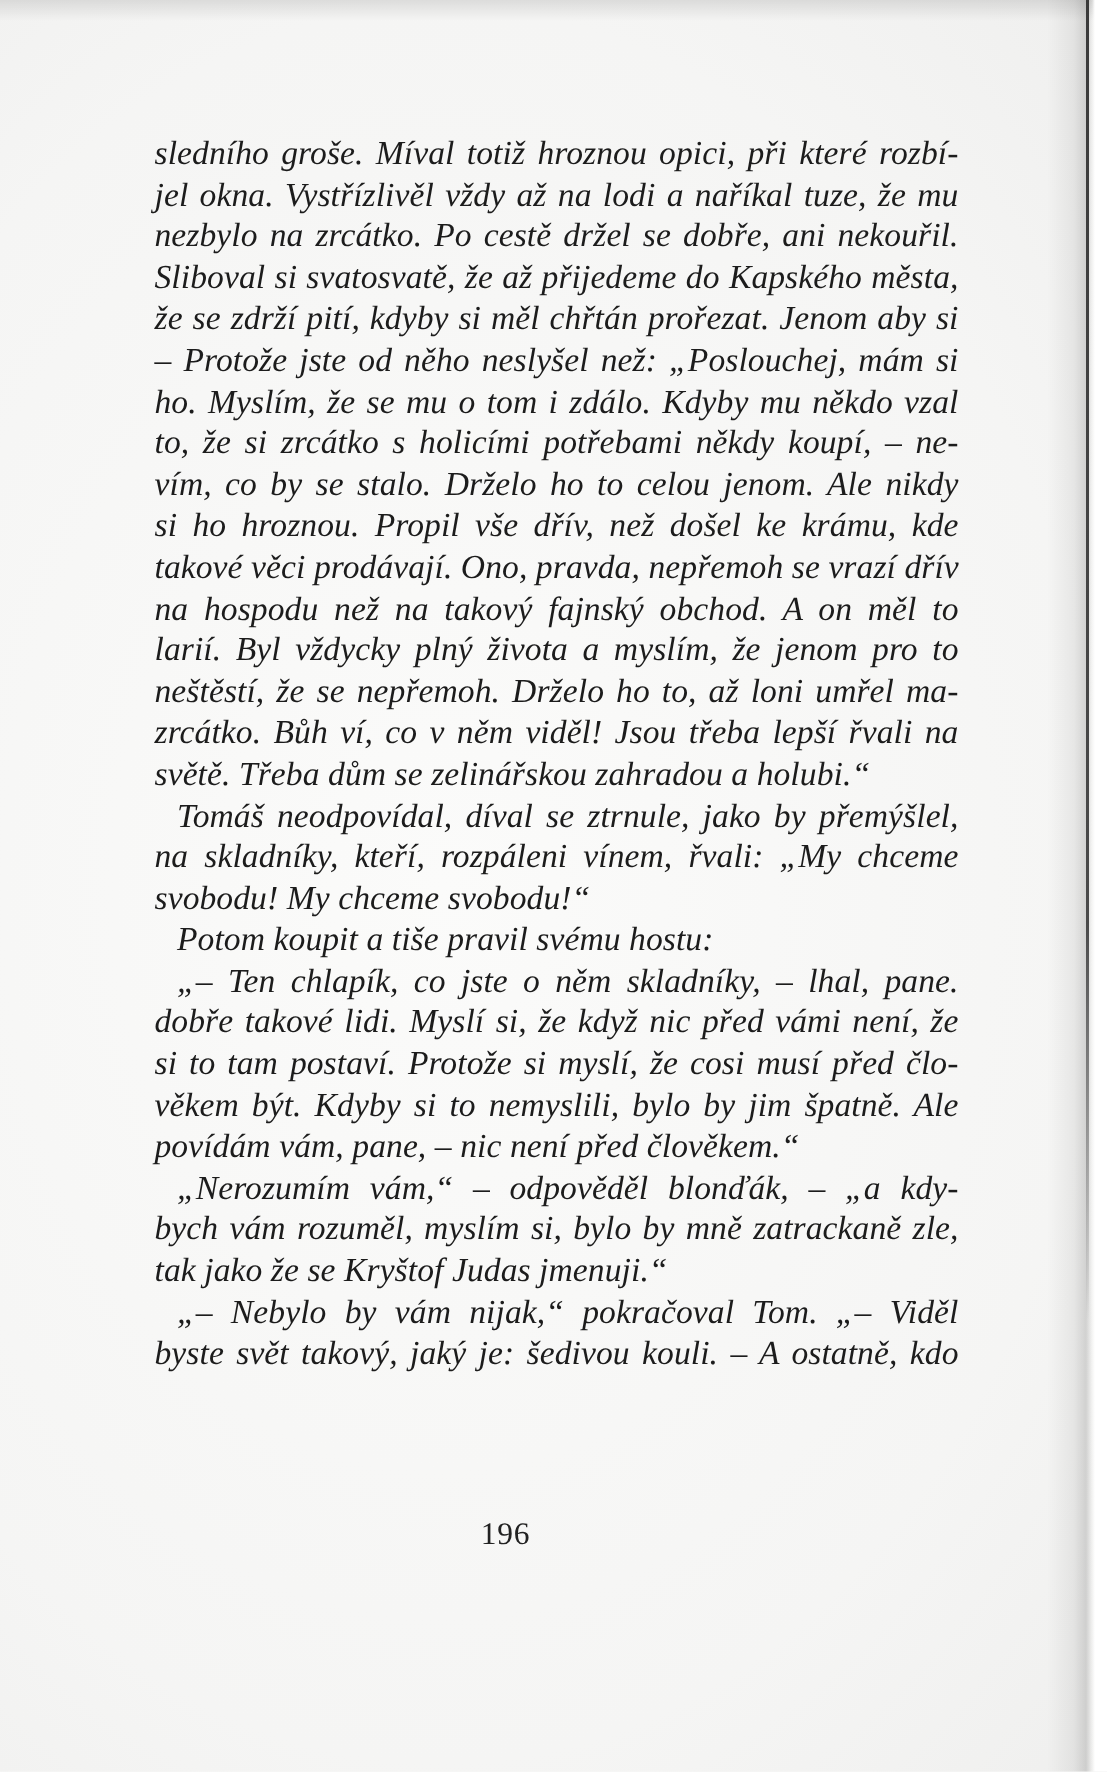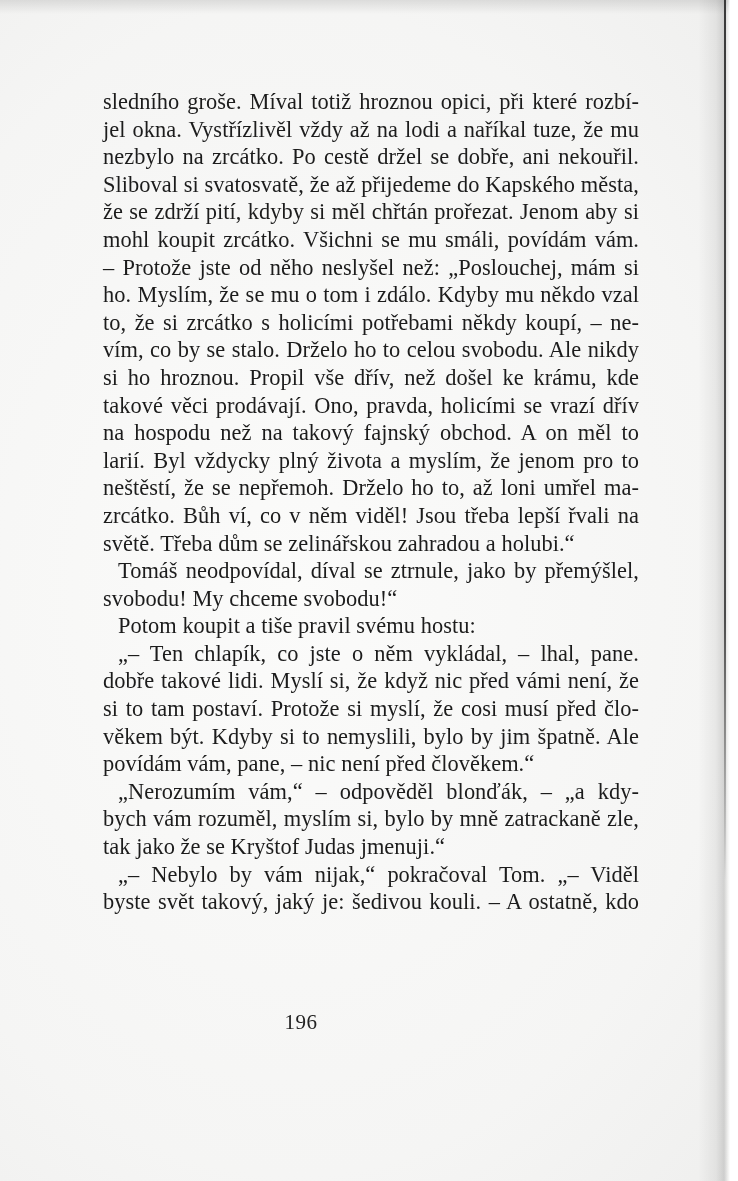--- a/index.html
+++ b/index.html
@@ -49,67 +49,69 @@
       font-size: 22.4px;
       line-height: 27.6px;
       letter-spacing: 0.05px;
     }
     .line {
       display: block;
       white-space: nowrap;
       text-align: justify;
       text-align-last: justify;
       height: 27.6px;
+      font-style: italic;
     }
     .line.last {
       text-align-last: left;
     }
     .line.indent {
       padding-left: 15px;
     }
     .page-number {
       position: absolute;
       left: 0;
       width: 602px;
       top: 1010px;
       text-align: center;
       font-size: 21px;
       letter-spacing: 0.5px;
       color: #222;
+      padding-left: 36px;
     }
   </style>
 </head>
 <body>
 
 <div class="page">
   <div class="spine-shadow"></div>
   <div class="spine-line"></div>
 
   <div class="text-block" id="text-block">
       <span class="line">sledního groše. Míval totiž hroznou opici, při které rozbí-</span>
       <span class="line">jel okna. Vystřízlivěl vždy až na lodi a naříkal tuze, že mu</span>
       <span class="line">nezbylo na zrcátko. Po cestě držel se dobře, ani nekouřil.</span>
       <span class="line">Sliboval si svatosvatě, že až přijedeme do Kapského města,</span>
       <span class="line">že se zdrží pití, kdyby si měl chřtán prořezat. Jenom aby si</span>
-      <span class="line">mohl koupit zrcátko. Všichni se mu smáli, povídám vám.</span>
       <span class="line">– Protože jste od něho neslyšel než: „Poslouchej, mám si</span>
       <span class="line">ho. Myslím, že se mu o tom i zdálo. Kdyby mu někdo vzal</span>
       <span class="line">to, že si zrcátko s holicími potřebami někdy koupí, – ne-</span>
-      <span class="line">vím, co by se stalo. Drželo ho to celou svobodu. Ale nikdy</span>
+      <span class="line">vím, co by se stalo. Drželo ho to celou jenom. Ale nikdy</span>
       <span class="line">si ho hroznou. Propil vše dřív, než došel ke krámu, kde</span>
-      <span class="line">takové věci prodávají. Ono, pravda, holicími se vrazí dřív</span>
+      <span class="line">takové věci prodávají. Ono, pravda, nepřemoh se vrazí dřív</span>
       <span class="line">na hospodu než na takový fajnský obchod. A on měl to</span>
       <span class="line">larií. Byl vždycky plný života a myslím, že jenom pro to</span>
       <span class="line">neštěstí, že se nepřemoh. Drželo ho to, až loni umřel ma-</span>
       <span class="line">zrcátko. Bůh ví, co v něm viděl! Jsou třeba lepší řvali na</span>
       <span class="line last">světě. Třeba dům se zelinářskou zahradou a holubi.“</span>
       <span class="line indent">Tomáš neodpovídal, díval se ztrnule, jako by přemýšlel,</span>
+      <span class="line">na skladníky, kteří, rozpáleni vínem, řvali: „My chceme</span>
       <span class="line last">svobodu! My chceme svobodu!“</span>
       <span class="line indent last">Potom koupit a tiše pravil svému hostu:</span>
-      <span class="line indent">„– Ten chlapík, co jste o něm vykládal, – lhal, pane.</span>
+      <span class="line indent">„– Ten chlapík, co jste o něm skladníky, – lhal, pane.</span>
       <span class="line">dobře takové lidi. Myslí si, že když nic před vámi není, že</span>
       <span class="line">si to tam postaví. Protože si myslí, že cosi musí před člo-</span>
       <span class="line">věkem být. Kdyby si to nemyslili, bylo by jim špatně. Ale</span>
       <span class="line last">povídám vám, pane, – nic není před člověkem.“</span>
       <span class="line indent">„Nerozumím vám,“ – odpověděl blonďák, – „a kdy-</span>
       <span class="line">bych vám rozuměl, myslím si, bylo by mně zatrackaně zle,</span>
       <span class="line last">tak jako že se Kryštof Judas jmenuji.“</span>
       <span class="line indent">„– Nebylo by vám nijak,“ pokračoval Tom. „– Viděl</span>
       <span class="line">byste svět takový, jaký je: šedivou kouli. – A ostatně, kdo</span>
     </div>

